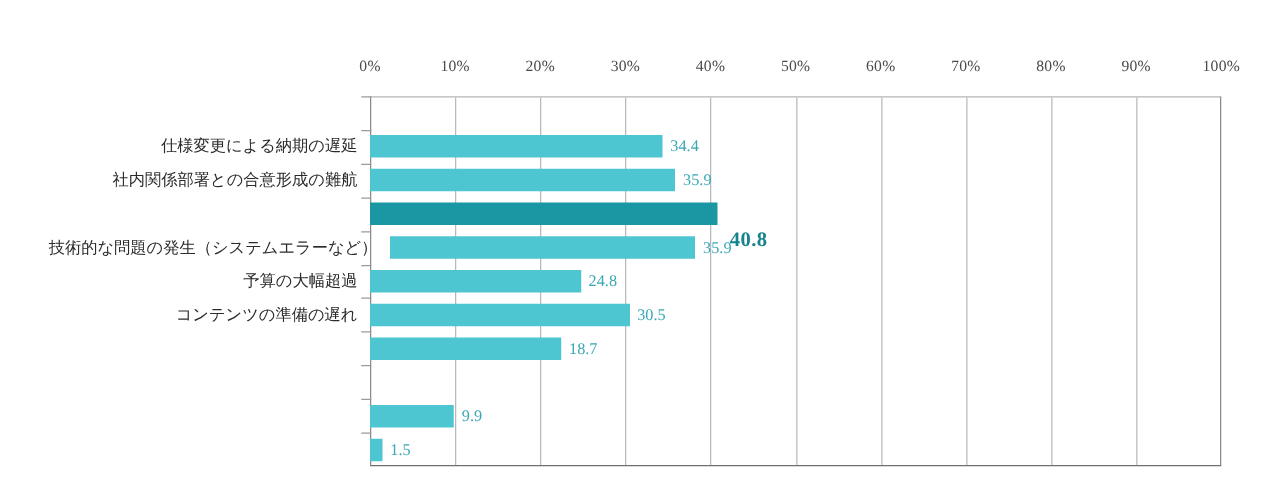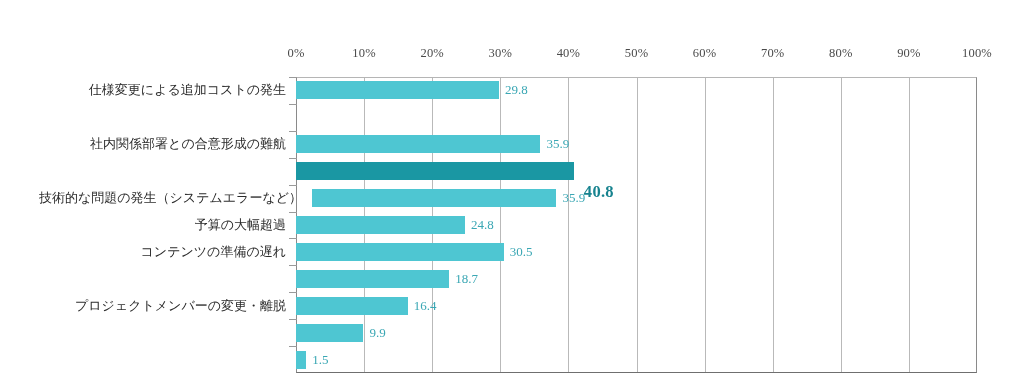--- a/index.html
+++ b/index.html
@@ -144,24 +144,24 @@
       <div class="gridline" style="left: 203.3px;"></div>
       <div class="gridline" style="left: 271.4px;"></div>
       <div class="gridline" style="left: 339.5px;"></div>
       <div class="gridline" style="left: 407.6px;"></div>
       <div class="gridline" style="left: 475.7px;"></div>
       <div class="gridline" style="left: 543.8px;"></div>
       <div class="gridline" style="left: 611.9px;"></div>
     </div>
 
   <div class="rows-layer">
-      <div class="row" style="top: 0px; height: 26.9091px;">
-        <div class="cat-label" style="top: 4.45455px;">仕様変更による追加コストの発生</div>
-        <div class="bar" style="left: 296px; width: 202.938px; top: 4.45455px;"></div>
-        <div class="val-label" style="left: 504.938px; top: 4.45455px;">29.8</div>
+      <div class="row" style="top: 26.9091px; height: 26.9091px;">
+        <div class="cat-label" style="top: 4.45455px;">仕様変更による納期の遅延</div>
+        <div class="bar" style="left: 296px; width: 234.264px; top: 4.45455px;"></div>
+        <div class="val-label" style="left: 536.264px; top: 4.45455px;">34.4</div>
       </div>
       <div class="row" style="top: 53.8182px; height: 26.9091px;">
         <div class="cat-label" style="top: 4.45455px;">社内関係部署との合意形成の難航</div>
         <div class="bar" style="left: 296px; width: 244.479px; top: 4.45455px;"></div>
         <div class="val-label" style="left: 546.479px; top: 4.45455px;">35.9</div>
       </div>
       <div class="row" style="top: 80.7273px; height: 26.9091px;">
         <div class="bar highlight" style="left: 296px; width: 277.848px; top: 4.45455px;"></div>
         <div class="val-label highlight" style="left: 583.848px; top: 3.45455px; margin-top: 22px;">40.8</div>
       </div>
@@ -176,25 +176,20 @@
         <div class="val-label" style="left: 470.888px; top: 4.45455px;">24.8</div>
       </div>
       <div class="row" style="top: 161.455px; height: 26.9091px;">
         <div class="cat-label" style="top: 4.45455px;">コンテンツの準備の遅れ</div>
         <div class="bar" style="left: 296px; width: 207.705px; top: 4.45455px;"></div>
         <div class="val-label" style="left: 509.705px; top: 4.45455px;">30.5</div>
       </div>
       <div class="row" style="top: 188.364px; height: 26.9091px;">
         <div class="bar" style="left: 296px; width: 153.225px; top: 4.45455px;"></div>
         <div class="val-label" style="left: 455.225px; top: 4.45455px;">18.7</div>
-      </div>
-      <div class="row" style="top: 215.273px; height: 26.9091px;">
-        <div class="cat-label" style="top: 4.45455px;">プロジェクトメンバーの変更・離脱</div>
-        <div class="bar" style="left: 296px; width: 111.684px; top: 4.45455px;"></div>
-        <div class="val-label" style="left: 413.684px; top: 4.45455px;">16.4</div>
       </div>
       <div class="row" style="top: 242.182px; height: 26.9091px;">
         <div class="bar" style="left: 296px; width: 67.419px; top: 4.45455px;"></div>
         <div class="val-label" style="left: 369.419px; top: 4.45455px;">9.9</div>
       </div>
       <div class="row" style="top: 269.091px; height: 26.9091px;">
         <div class="bar" style="left: 296px; width: 10.215px; top: 4.45455px;"></div>
         <div class="val-label" style="left: 312.215px; top: 4.45455px;">1.5</div>
       </div>
     </div>

